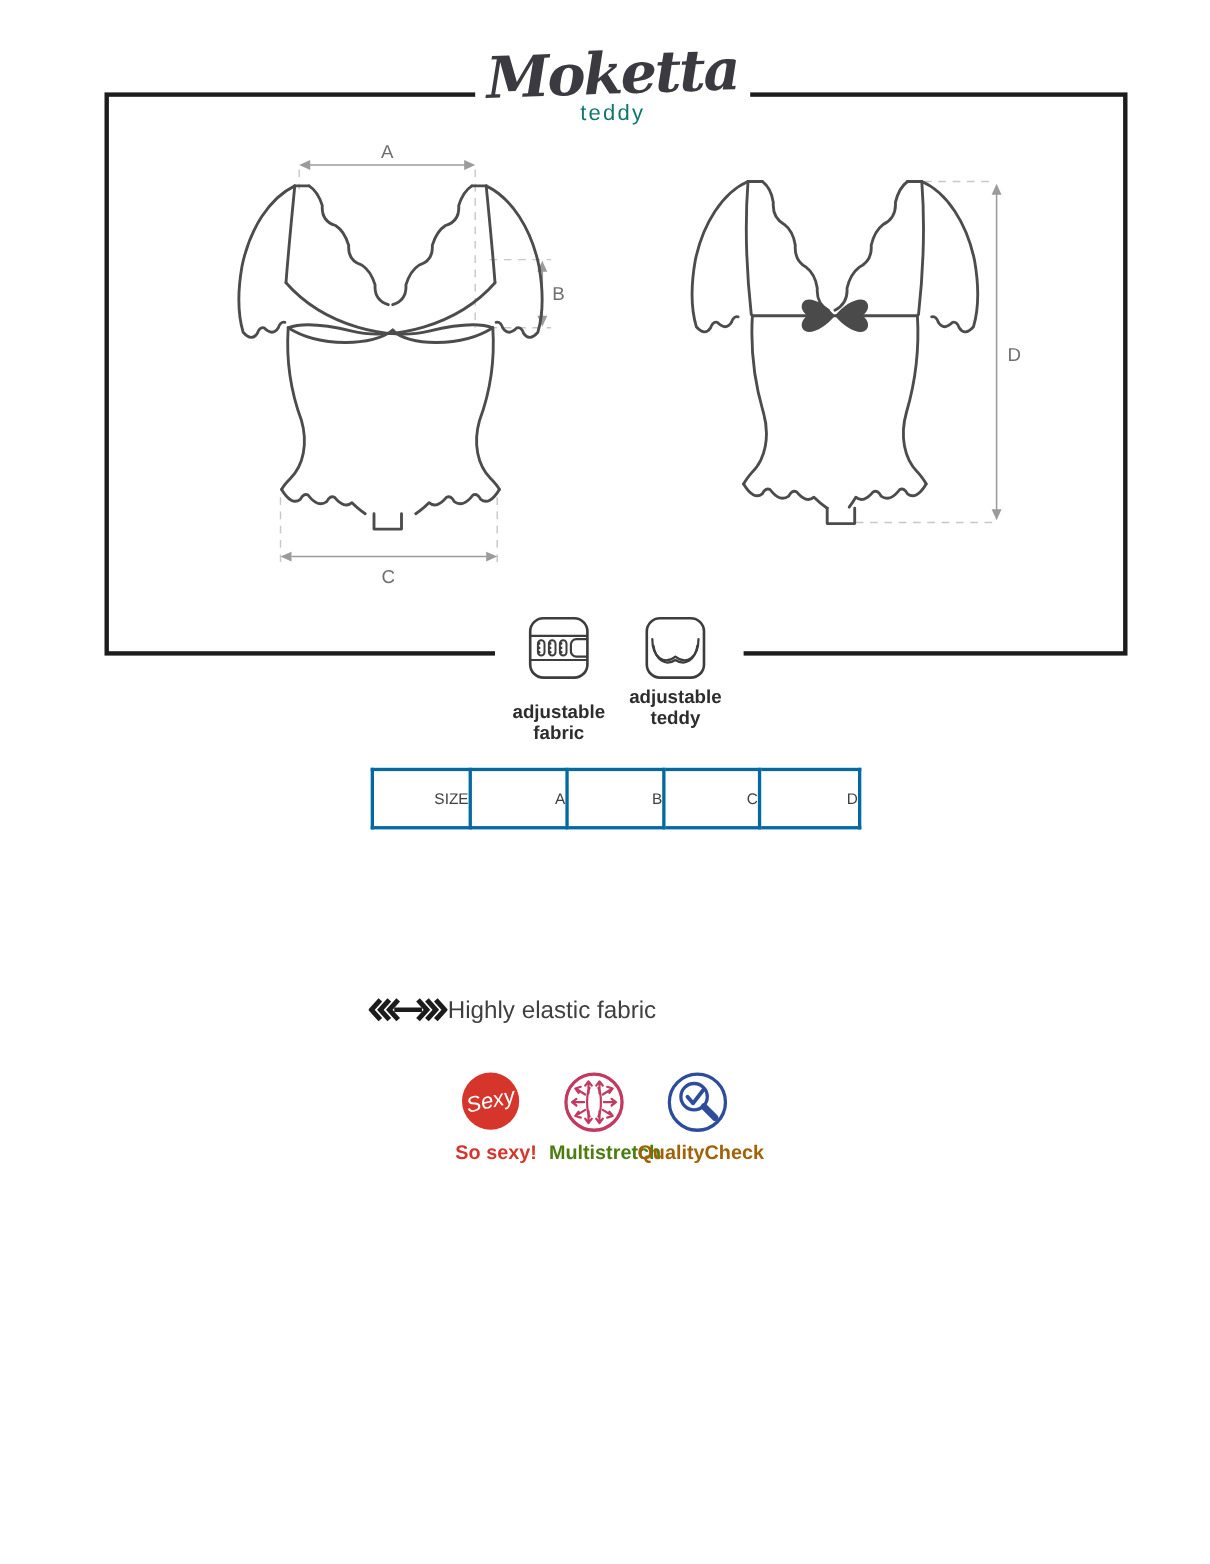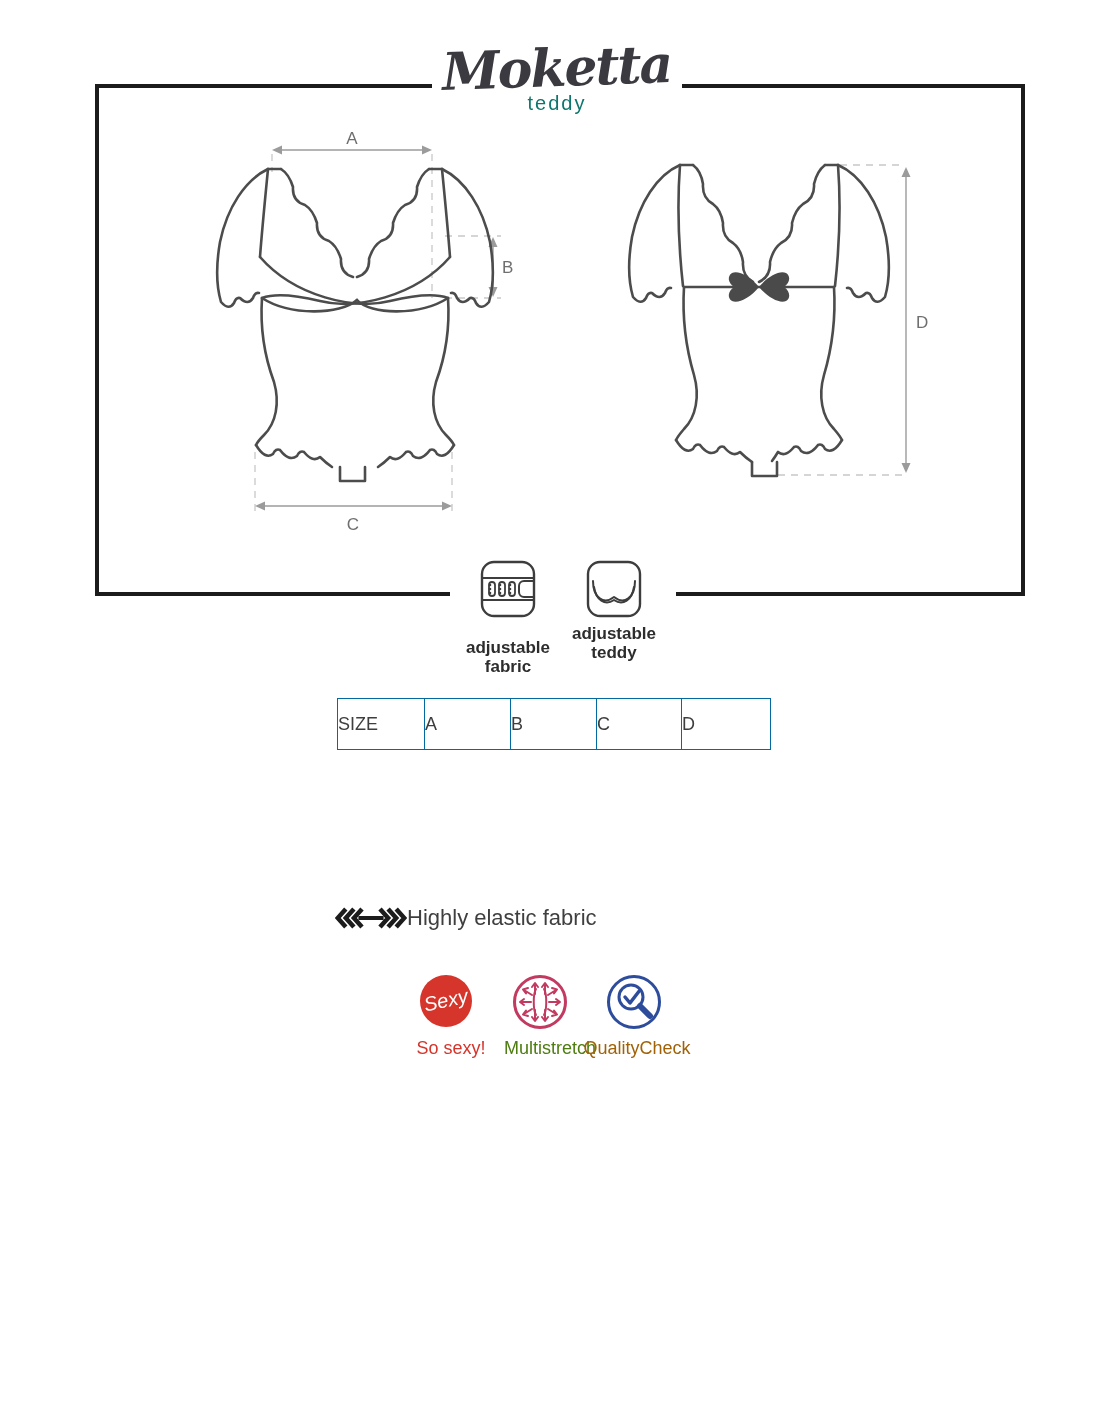--- a/index.html
+++ b/index.html
@@ -17,29 +17,29 @@
          font-size:52px;line-height:56px;color:#3a3a40;letter-spacing:-2px;transform:rotate(-2deg);}
   #brand-sub{font-size:20px;color:#0f766e;letter-spacing:2px;margin-top:-4px;}
 
   
   #feature-patch{left:450px;top:556px;width:226px;height:110px;background:#ffffff;}
   .feature{position:absolute;top:4px;width:112px;display:flex;flex-direction:column;align-items:center;}
   .feature-label{font-weight:bold;font-size:17px;line-height:19px;color:#2d2d2d;text-align:center;margin-top:6px;}
 
   
   #size-table{left:337px;top:698px;border-collapse:collapse;table-layout:fixed;}
-  #size-table td{border:1px solid #0369a1;height:50px;text-align:left;vertical-align:middle;
-                 font-size:18px;color:#3e3e3e;padding:0;}
+  #size-table td{border:3px solid #0369a1;height:50px;text-align:right;vertical-align:middle;
+                 font-size:14px;color:#3e3e3e;padding:0;}
 
   
   #elastic-row{left:335px;top:905px;display:flex;align-items:center;}
   #elastic-label{font-size:22px;color:#3f3f3f;margin-left:0;}
 
   
-  .badge-label{position:absolute;top:1038px;width:130px;text-align:center;font-weight:normal;font-size:18px;}
+  .badge-label{position:absolute;top:1038px;width:130px;text-align:center;font-weight:bold;font-size:18px;}
   svg text{font-family:"Liberation Sans",sans-serif;}
   .dim-label{fill:#6f6f6f;font-size:17px;}
 </style>
 </head>
 <body>
 
 <div id="canvas">
 
   <div class="abs" id="frame"></div>
 

